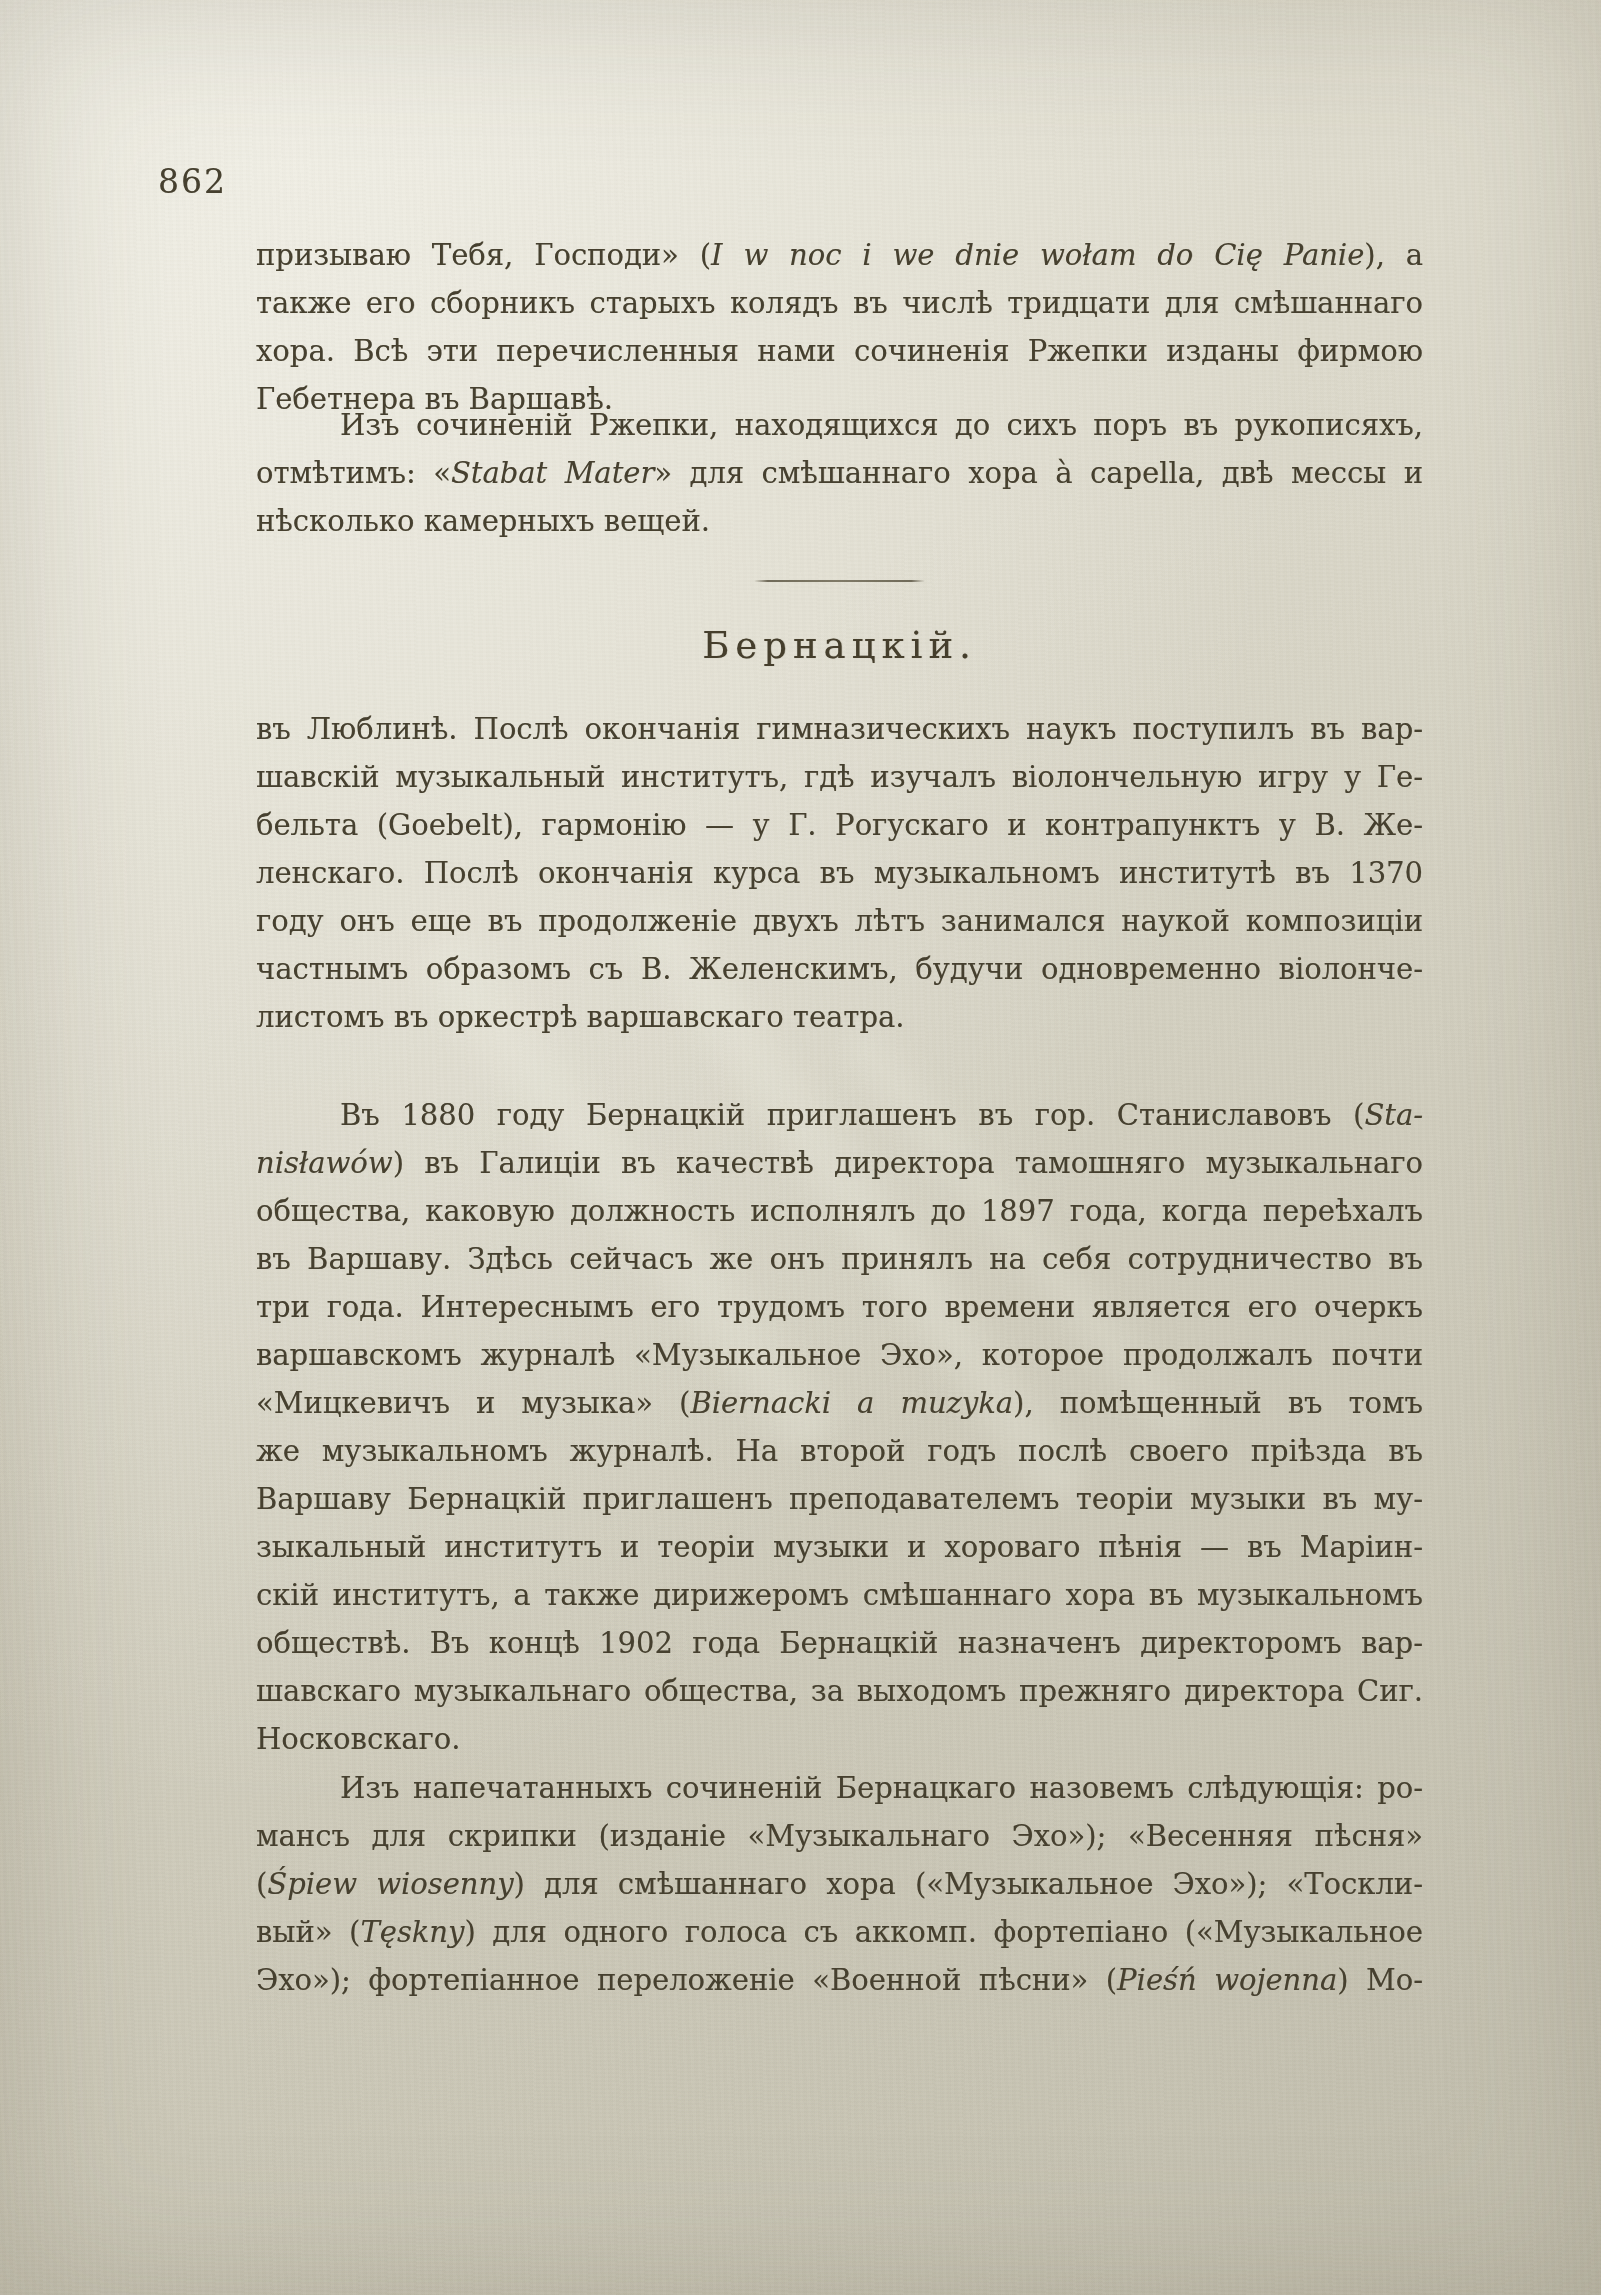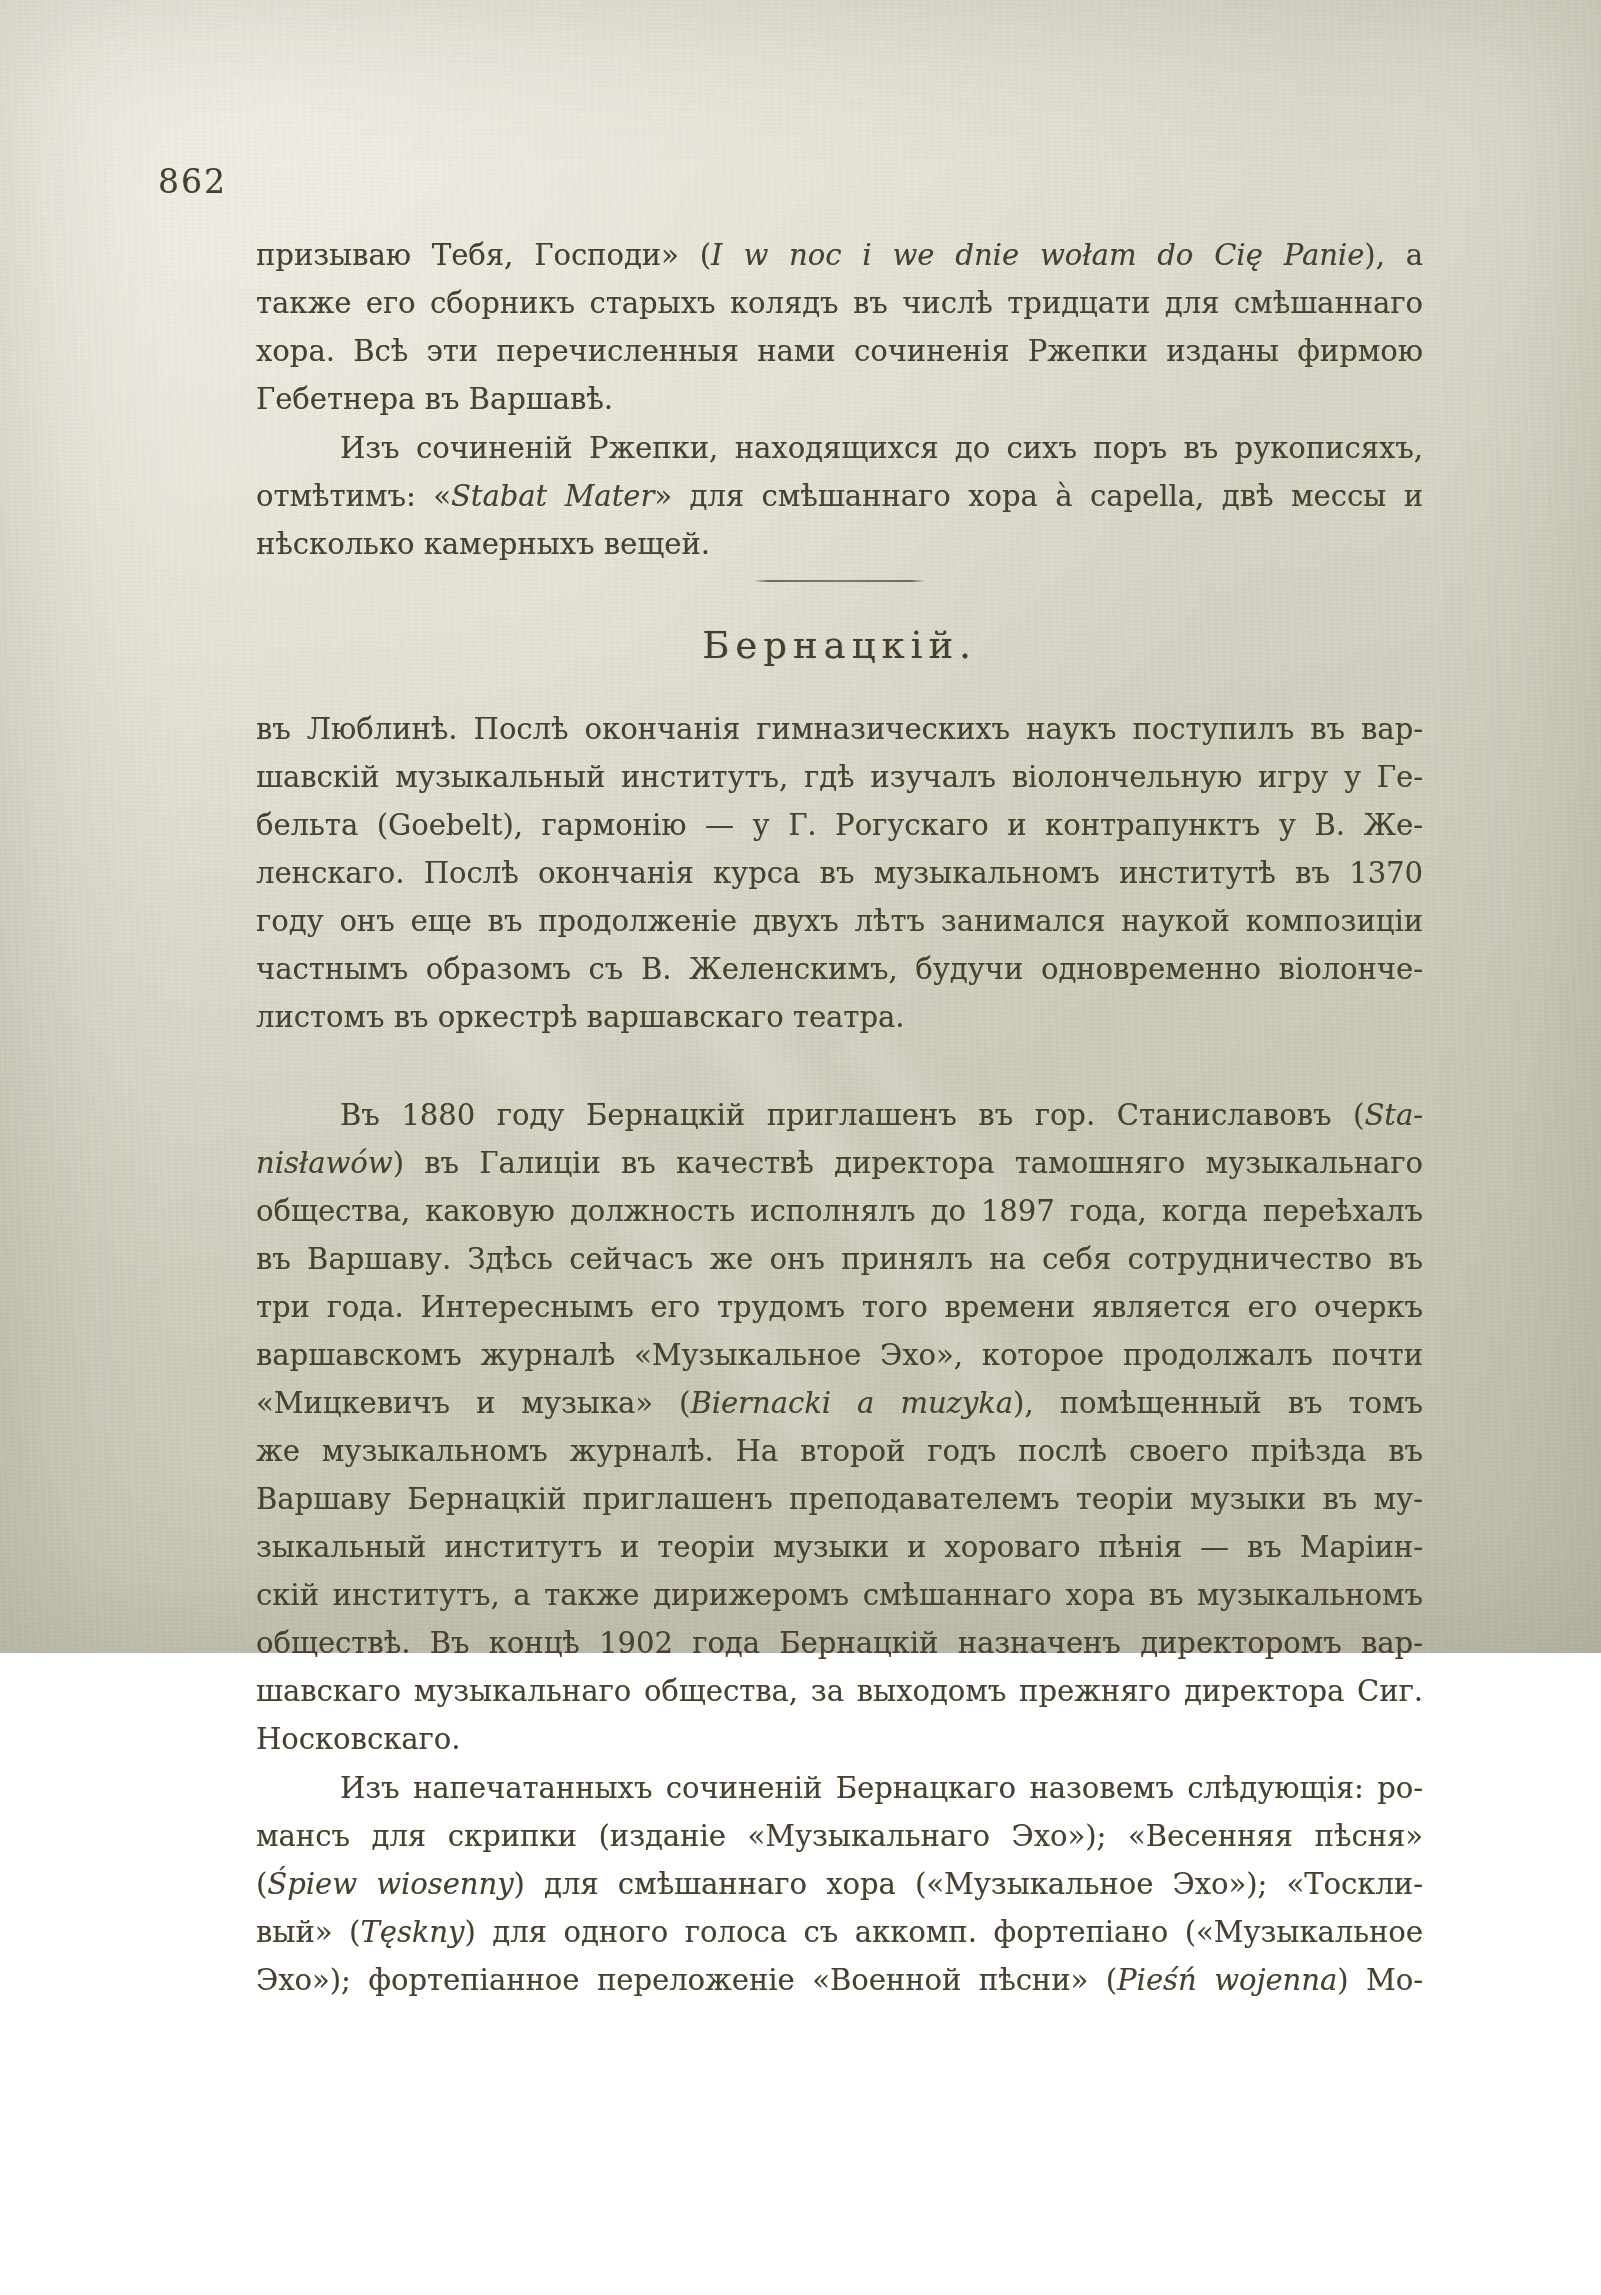--- a/index.html
+++ b/index.html
@@ -7,21 +7,21 @@
     padding: 0;
     width: 1601px;
     height: 2295px;
     overflow: hidden;
     font-family: "DejaVu Serif", "Liberation Serif", serif;
   }
   .page {
     position: absolute;
     left: 0; top: 0;
     width: 1601px;
-    height: 1653px;
+    height: 2295px;
     background:
       radial-gradient(ellipse at 18% 6%, rgba(250,249,242,0.55), transparent 55%),
       radial-gradient(ellipse at 90% 95%, rgba(112,105,82,0.14), transparent 60%),
       radial-gradient(ellipse at 4% 96%, rgba(118,110,86,0.10), transparent 50%),
       linear-gradient(155deg, #e8e6da 0%, #dedbcd 28%, #d6d3c4 58%, #cecbbb 100%);
     box-shadow: inset 0 0 158px rgba(95,88,66,0.22);
   }
   .texture {
     position: absolute;
     left: 0; top: 0; right: 0; bottom: 0;
@@ -55,21 +55,21 @@
     font-size: 33px;
     letter-spacing: 2px;
   }
 
   .para {
     position: absolute;
     left: 256px;
     width: 1167px;
   }
   #para-1 { top: 231px; }
-  #para-2 { top: 424px; }
+  #para-2 { top: 401px; }
   #para-3 { top: 705px; }
   #para-4 { top: 1091px; }
   #para-5 { top: 1764px; }
 
   .line {
     height: 48px;
     line-height: 48px;
     font-size: 29px;
     text-align: justify;
     text-align-last: justify;

